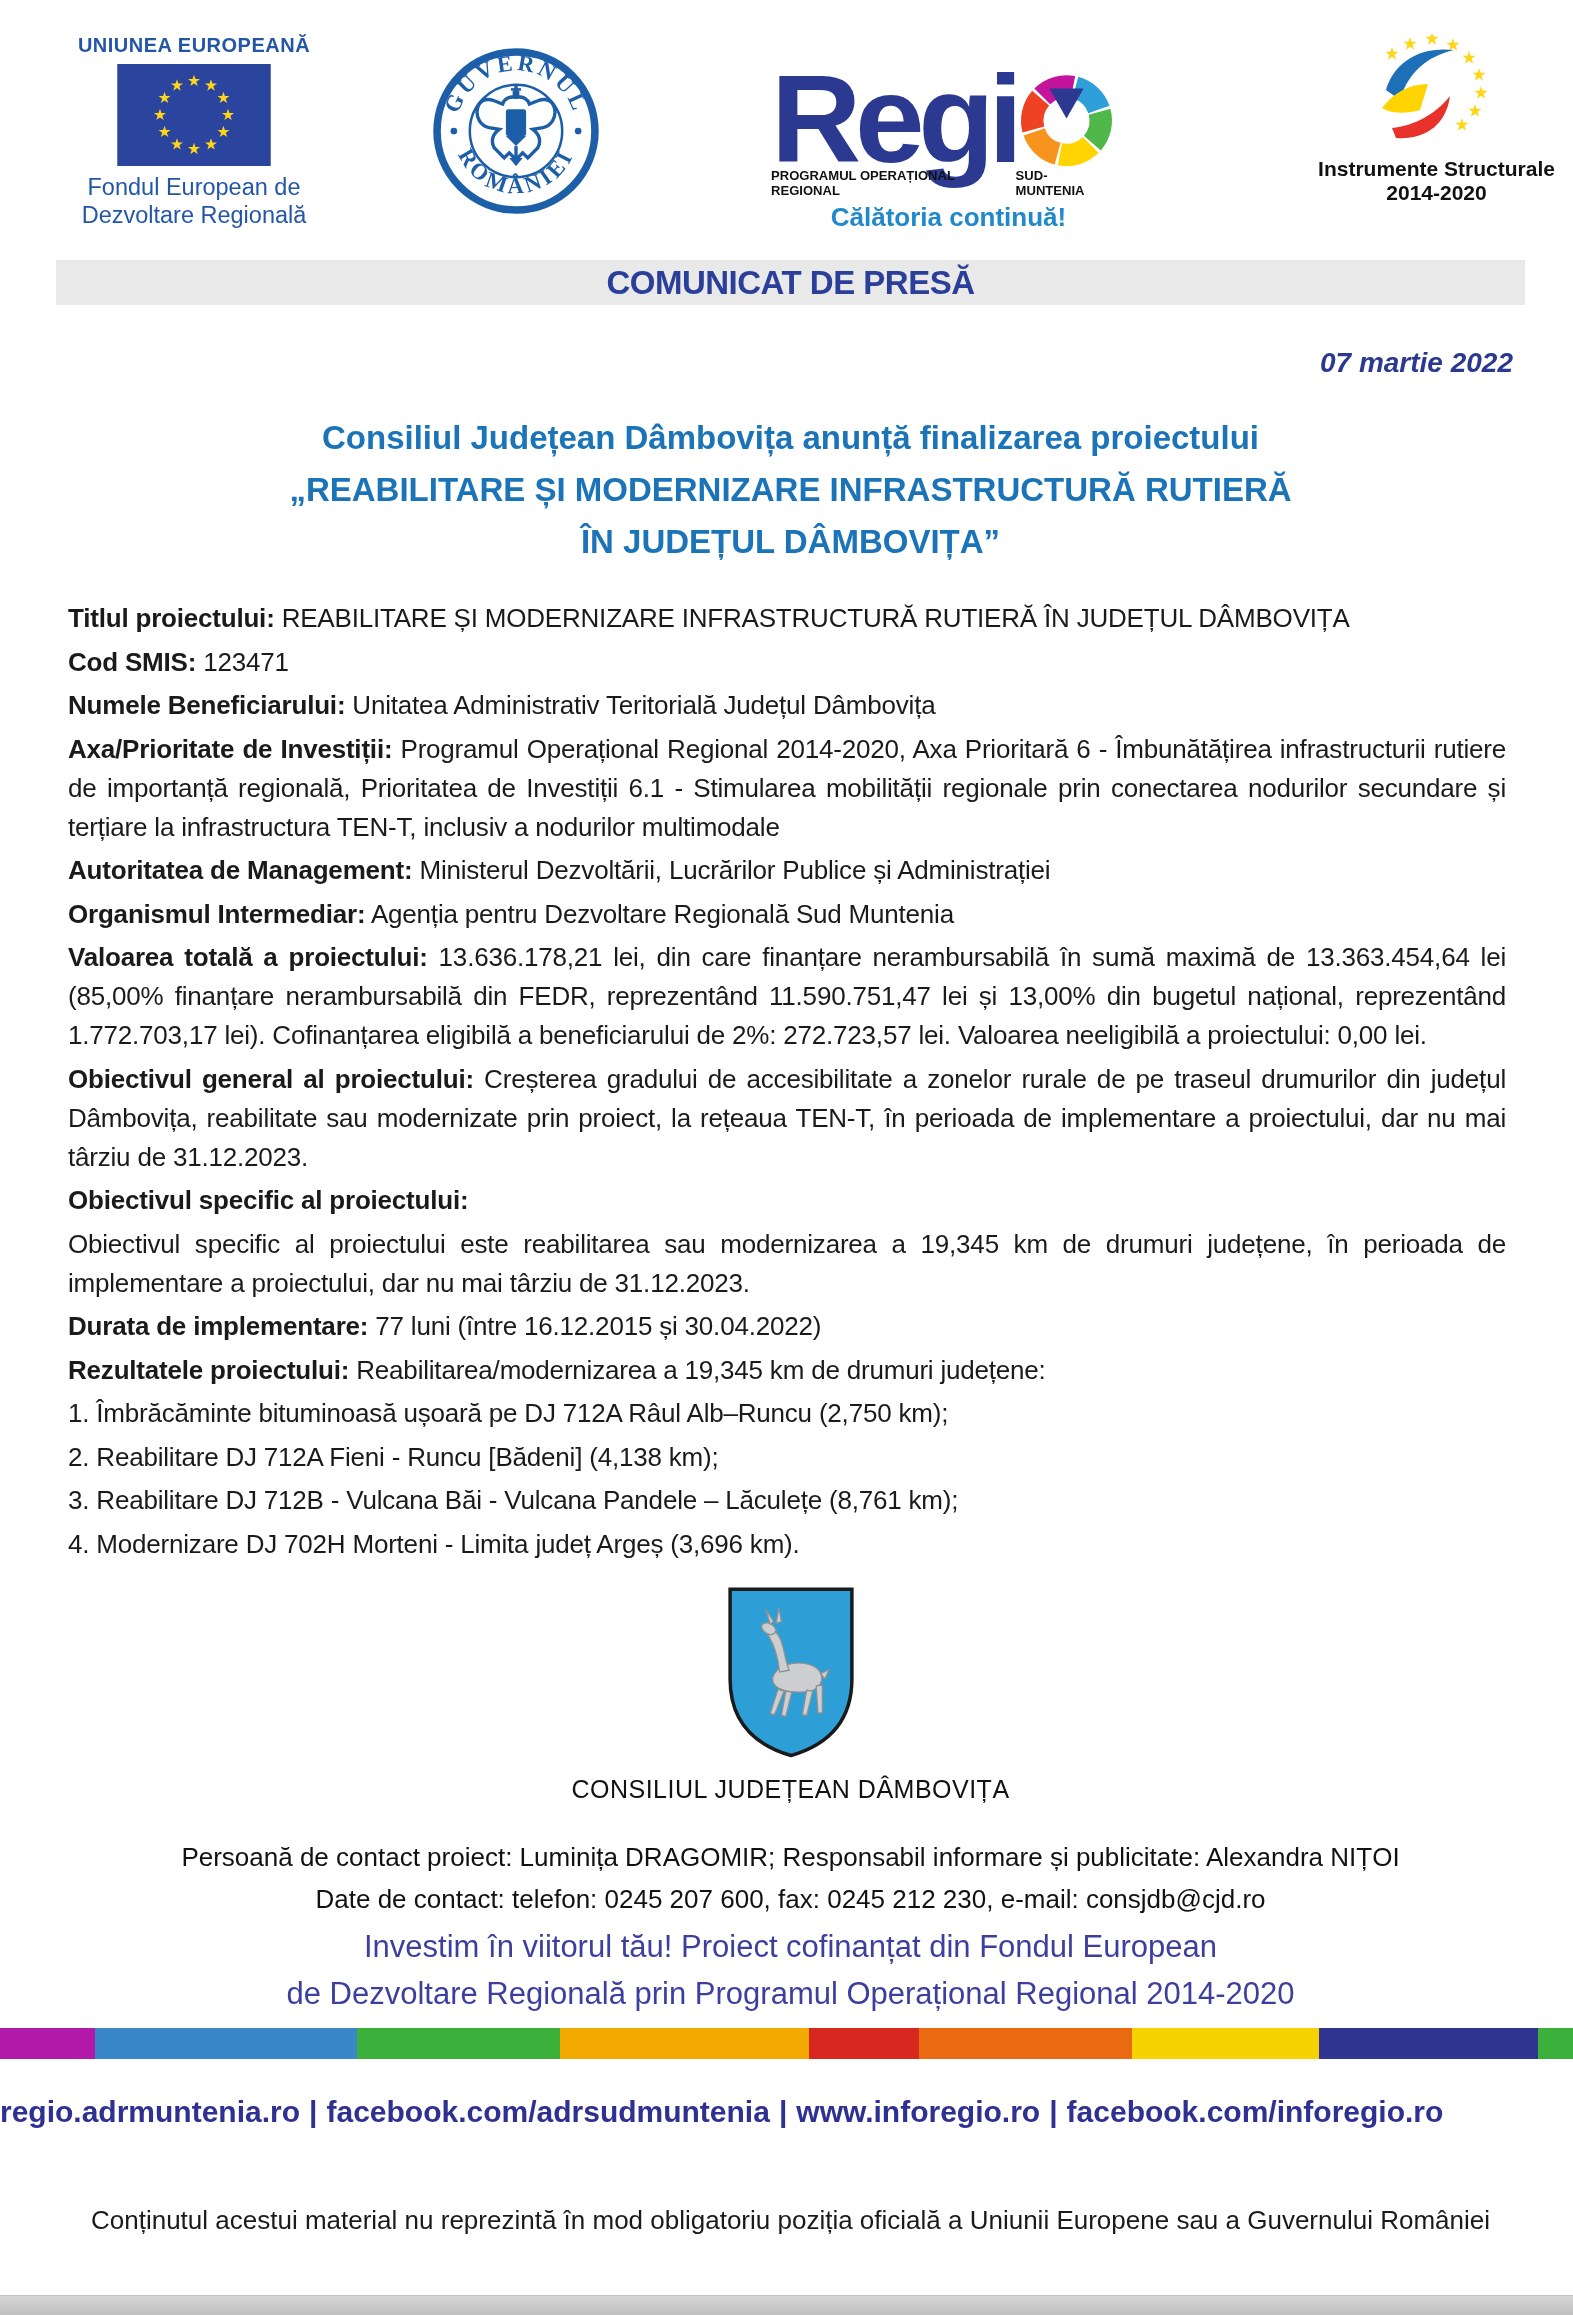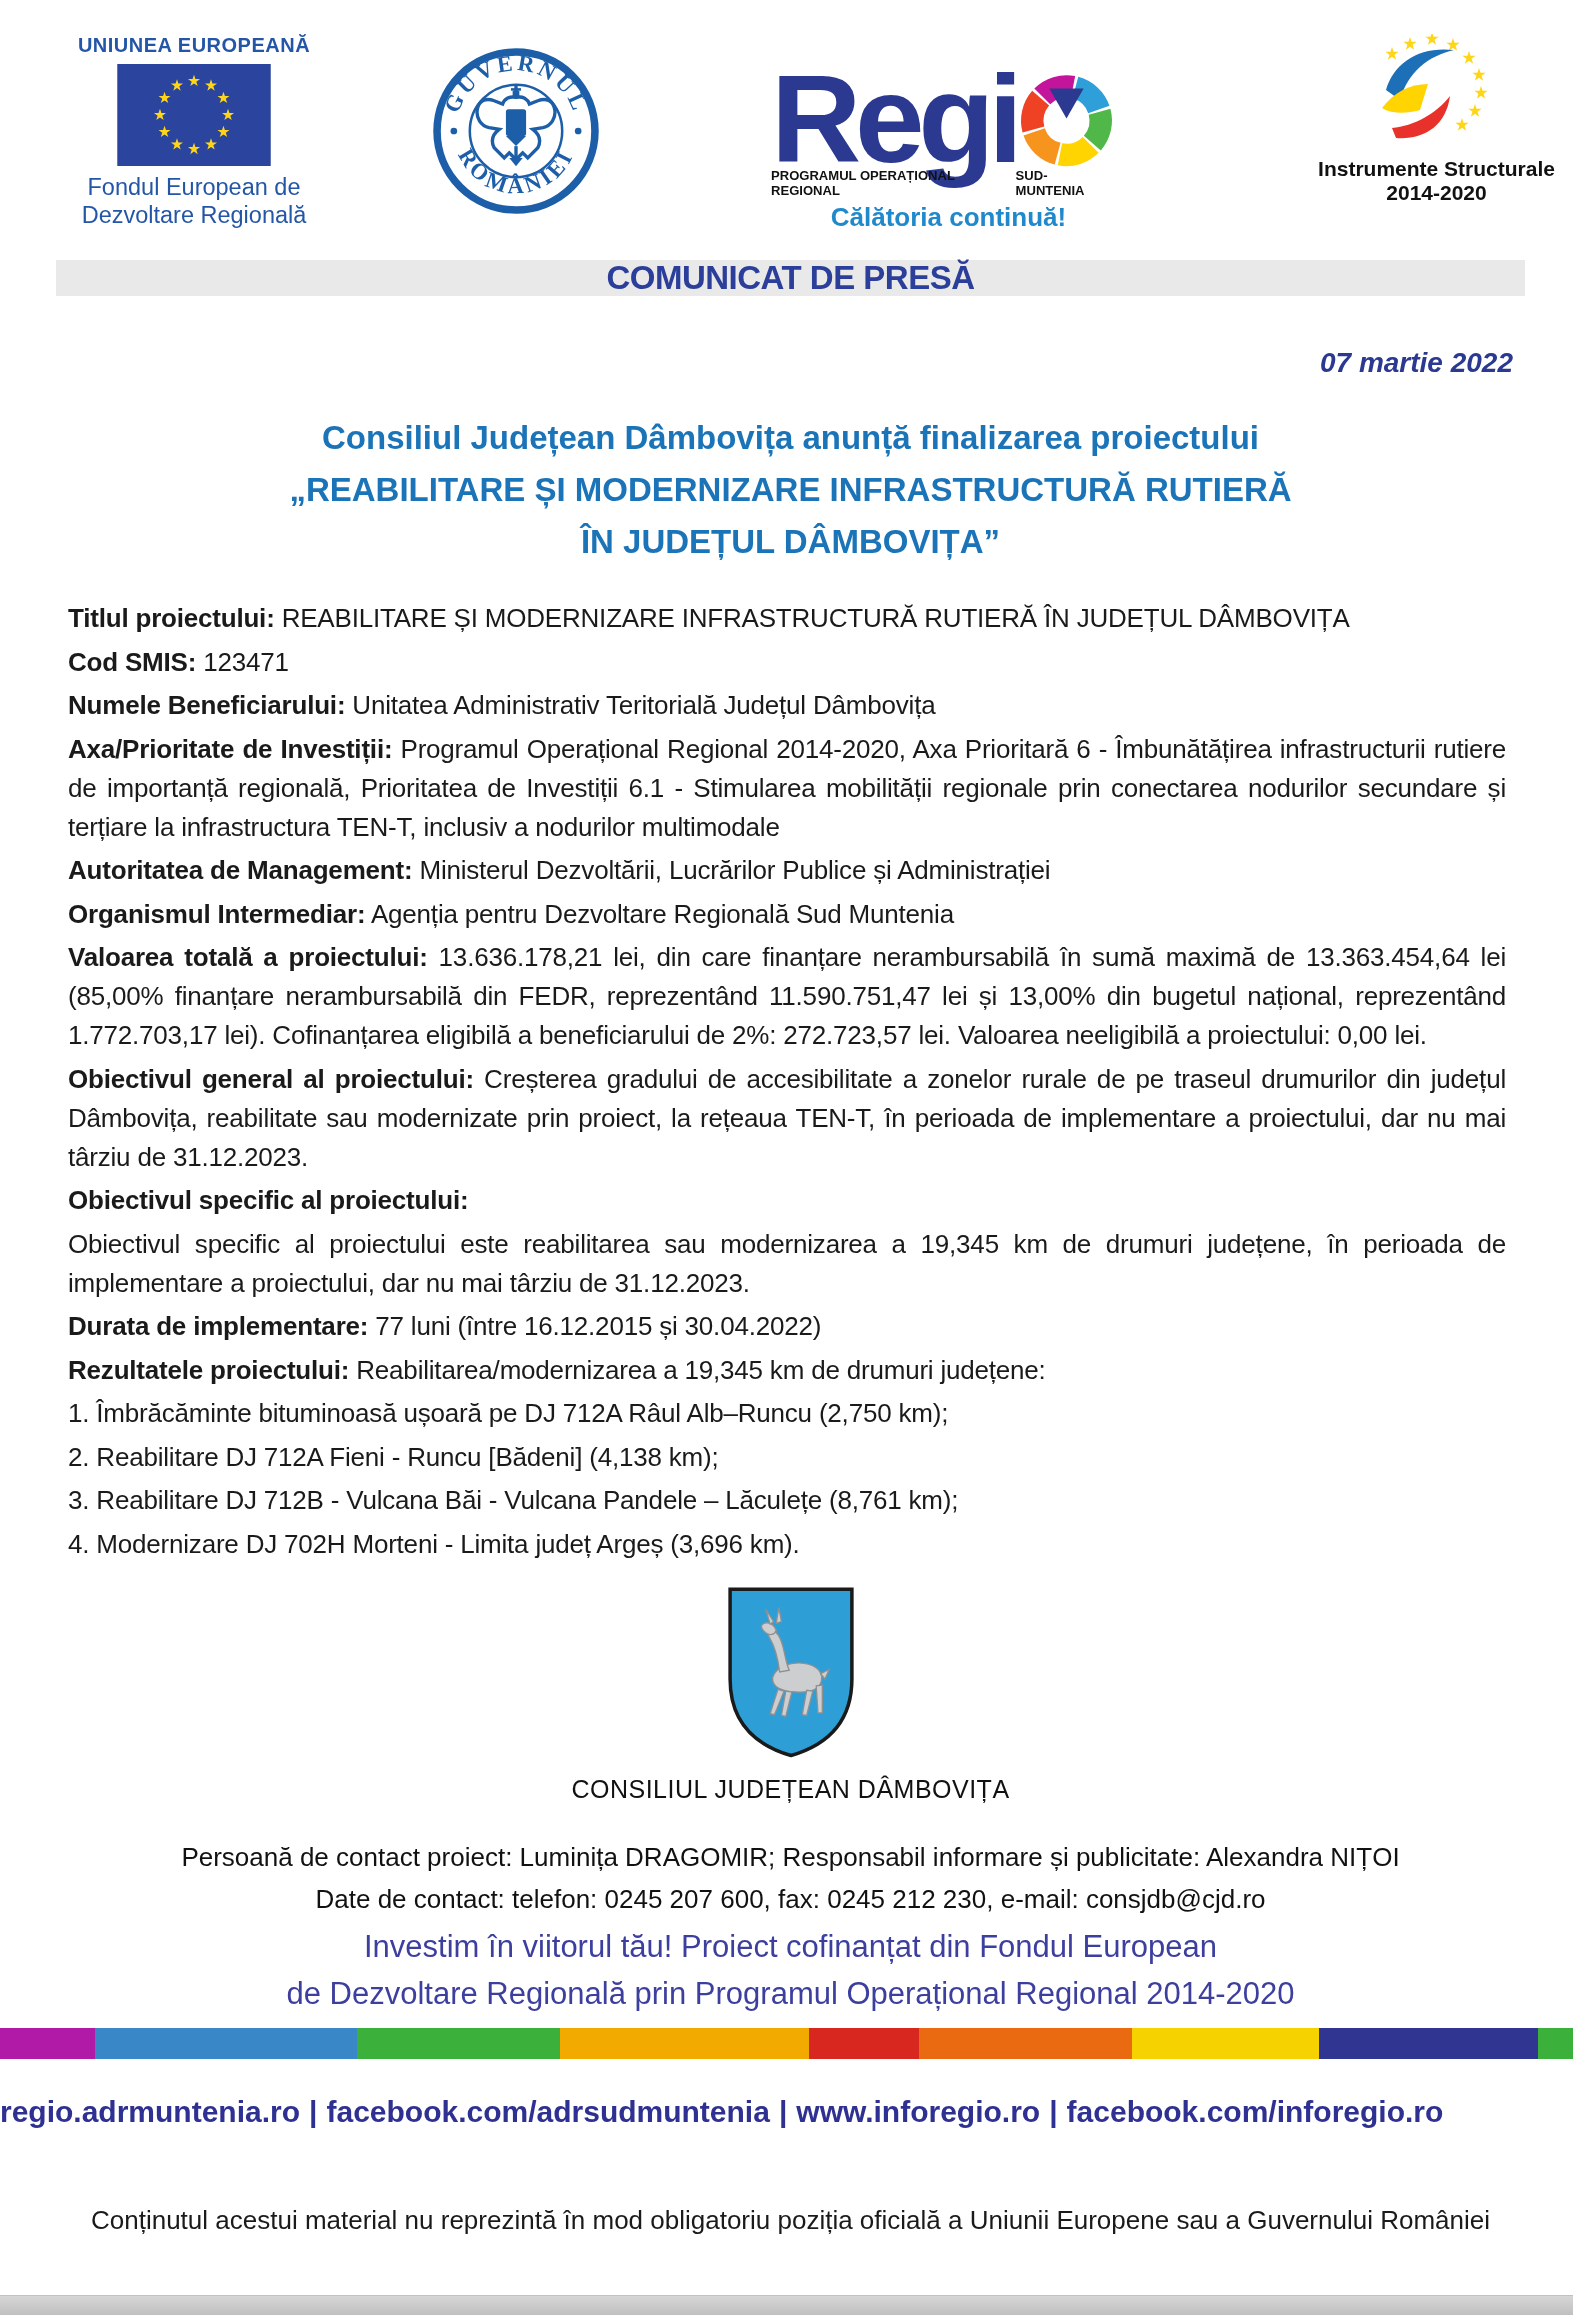--- a/index.html
+++ b/index.html
@@ -20,21 +20,21 @@
               font-size:125px;line-height:98px;letter-spacing:-6.3px;}
   .regio-donut{margin-left:-3.6px;margin-top:-5.4px;}
   .regio-subrow{display:flex;justify-content:space-between;width:355px;margin-top:-3.6px;
                 font-size:13.6px;font-weight:700;color:#111;transform:scaleX(.96);transform-origin:left;}
   .regio-tagline{text-align:center;width:355px;font-size:26px;font-weight:700;color:var(--regio-azure);margin-top:3.6px;}
 
   .is-block{position:absolute;left:1301px;top:0;width:271px;text-align:center;}
   .is-text{font-size:21px;font-weight:700;color:#111;line-height:24.4px;margin-top:1.8px;text-align:center;}
 
   
-  .banner{position:absolute;top:260px;left:56px;right:56px;height:36px;background:var(--banner-bg);
+  .banner{position:absolute;top:260px;left:56px;right:56px;height:45px;background:var(--banner-bg);
           display:flex;align-items:center;justify-content:center;}
   .banner-title{font-size:33px;font-weight:700;color:var(--banner-text);letter-spacing:-0.5px;}
 
   
   .date-line{position:absolute;top:347px;right:68px;font-size:28px;font-weight:700;font-style:italic;color:var(--date-blue);}
   .headline{position:absolute;top:412px;left:0;width:100%;text-align:center;color:var(--headline-blue);
             font-size:33px;font-weight:700;line-height:52px;}
 
   
   .body-text{position:absolute;top:599px;left:68px;width:1438px;font-size:26px;line-height:39px;letter-spacing:-0.2px;}

